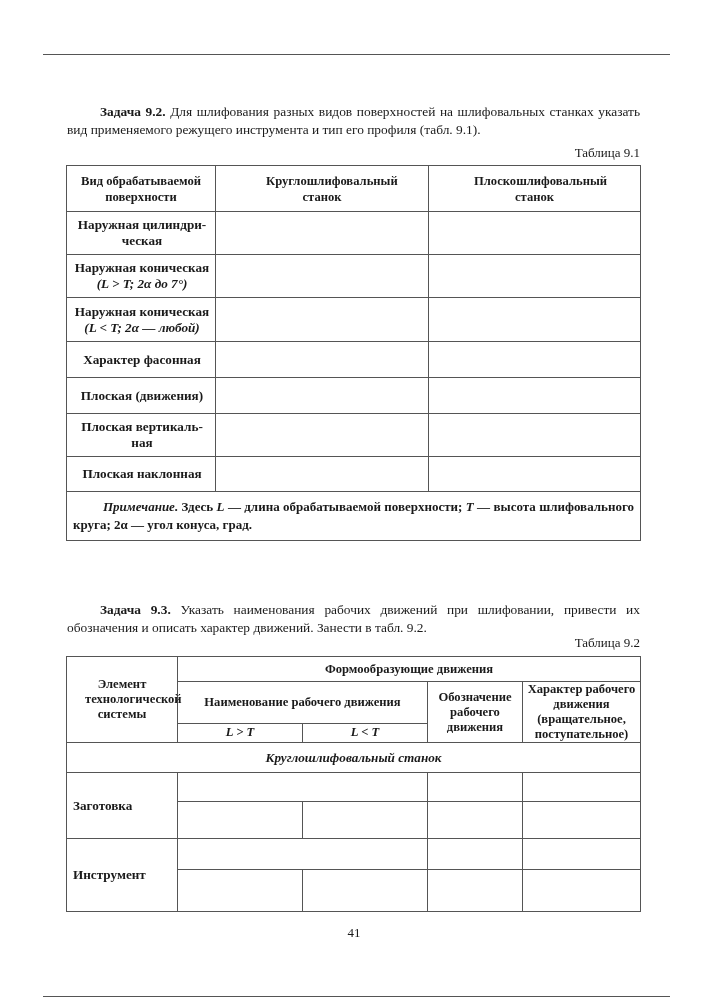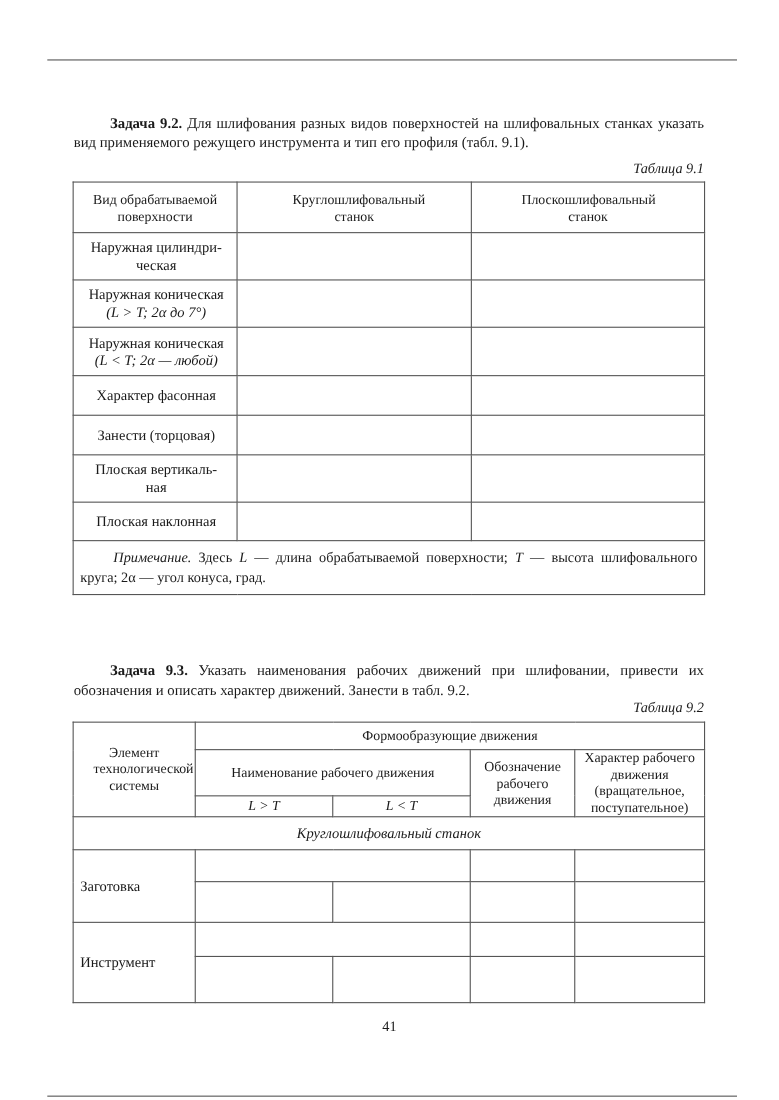--- a/index.html
+++ b/index.html
@@ -11,29 +11,29 @@
   .hr-top { position: absolute; left: 43px; top: 54px; width: 627px; height: 0; border-top: 1.5px solid #555; }
   .hr-bottom { position: absolute; left: 43px; top: 996px; width: 627px; height: 0; border-top: 1.5px solid #555; }
 
   .para {
     position: absolute; left: 67px; width: 573px;
     font-size: 13.4px; line-height: 18px; text-align: justify;
   }
   .para .indent { display: inline-block; width: 33px; }
   .para b { font-weight: bold; }
   .table-caption {
-    position: absolute; right: 68px; font-size: 13px; font-style: italic;
+    position: absolute; right: 68px; font-size: 13px; 
   }
 
   table {
     position: absolute; border-collapse: collapse; table-layout: fixed;
     font-size: 13.2px; line-height: 16px;
   }
   td, th {
-    border: 1.3px solid #555; padding: 0; font-weight: normal;
+    border: 1.3px solid #555; padding: 0; font-weight: bold;
     vertical-align: middle;
   }
   .t1 { left: 66px; top: 165px; width: 574px; }
   .t1 th { text-align: center; font-size: 12.6px; line-height: 16px; }
   .t1 td.lbl { padding-left: 6px; padding-right: 4px; text-align: center; }
   .t1 td.note {
     padding: 6px 6px 6px 6px; text-align: justify; line-height: 18px; font-size: 13px;
   }
   .t1 td.note .indent { display: inline-block; width: 30px; }
   .it { font-style: italic; }
@@ -81,21 +81,21 @@
     <td class="lbl"><span>Наружная коническая</span><br><span class="it">(L &lt; T; 2α — любой)</span></td>
     <td></td>
     <td></td>
   </tr>
   <tr style="height:36px">
     <td class="lbl">Характер фасонная</td>
     <td></td>
     <td></td>
   </tr>
   <tr style="height:36px">
-    <td class="lbl">Занести (торцовая)</td>
+    <td class="lbl">Плоская (движения)</td>
     <td></td>
     <td></td>
   </tr>
   <tr style="height:43px">
     <td class="lbl"><span>Плоская вертикаль-</span><br><span>ная</span></td>
     <td></td>
     <td></td>
   </tr>
   <tr style="height:35px">
     <td class="lbl">Плоская наклонная</td>

